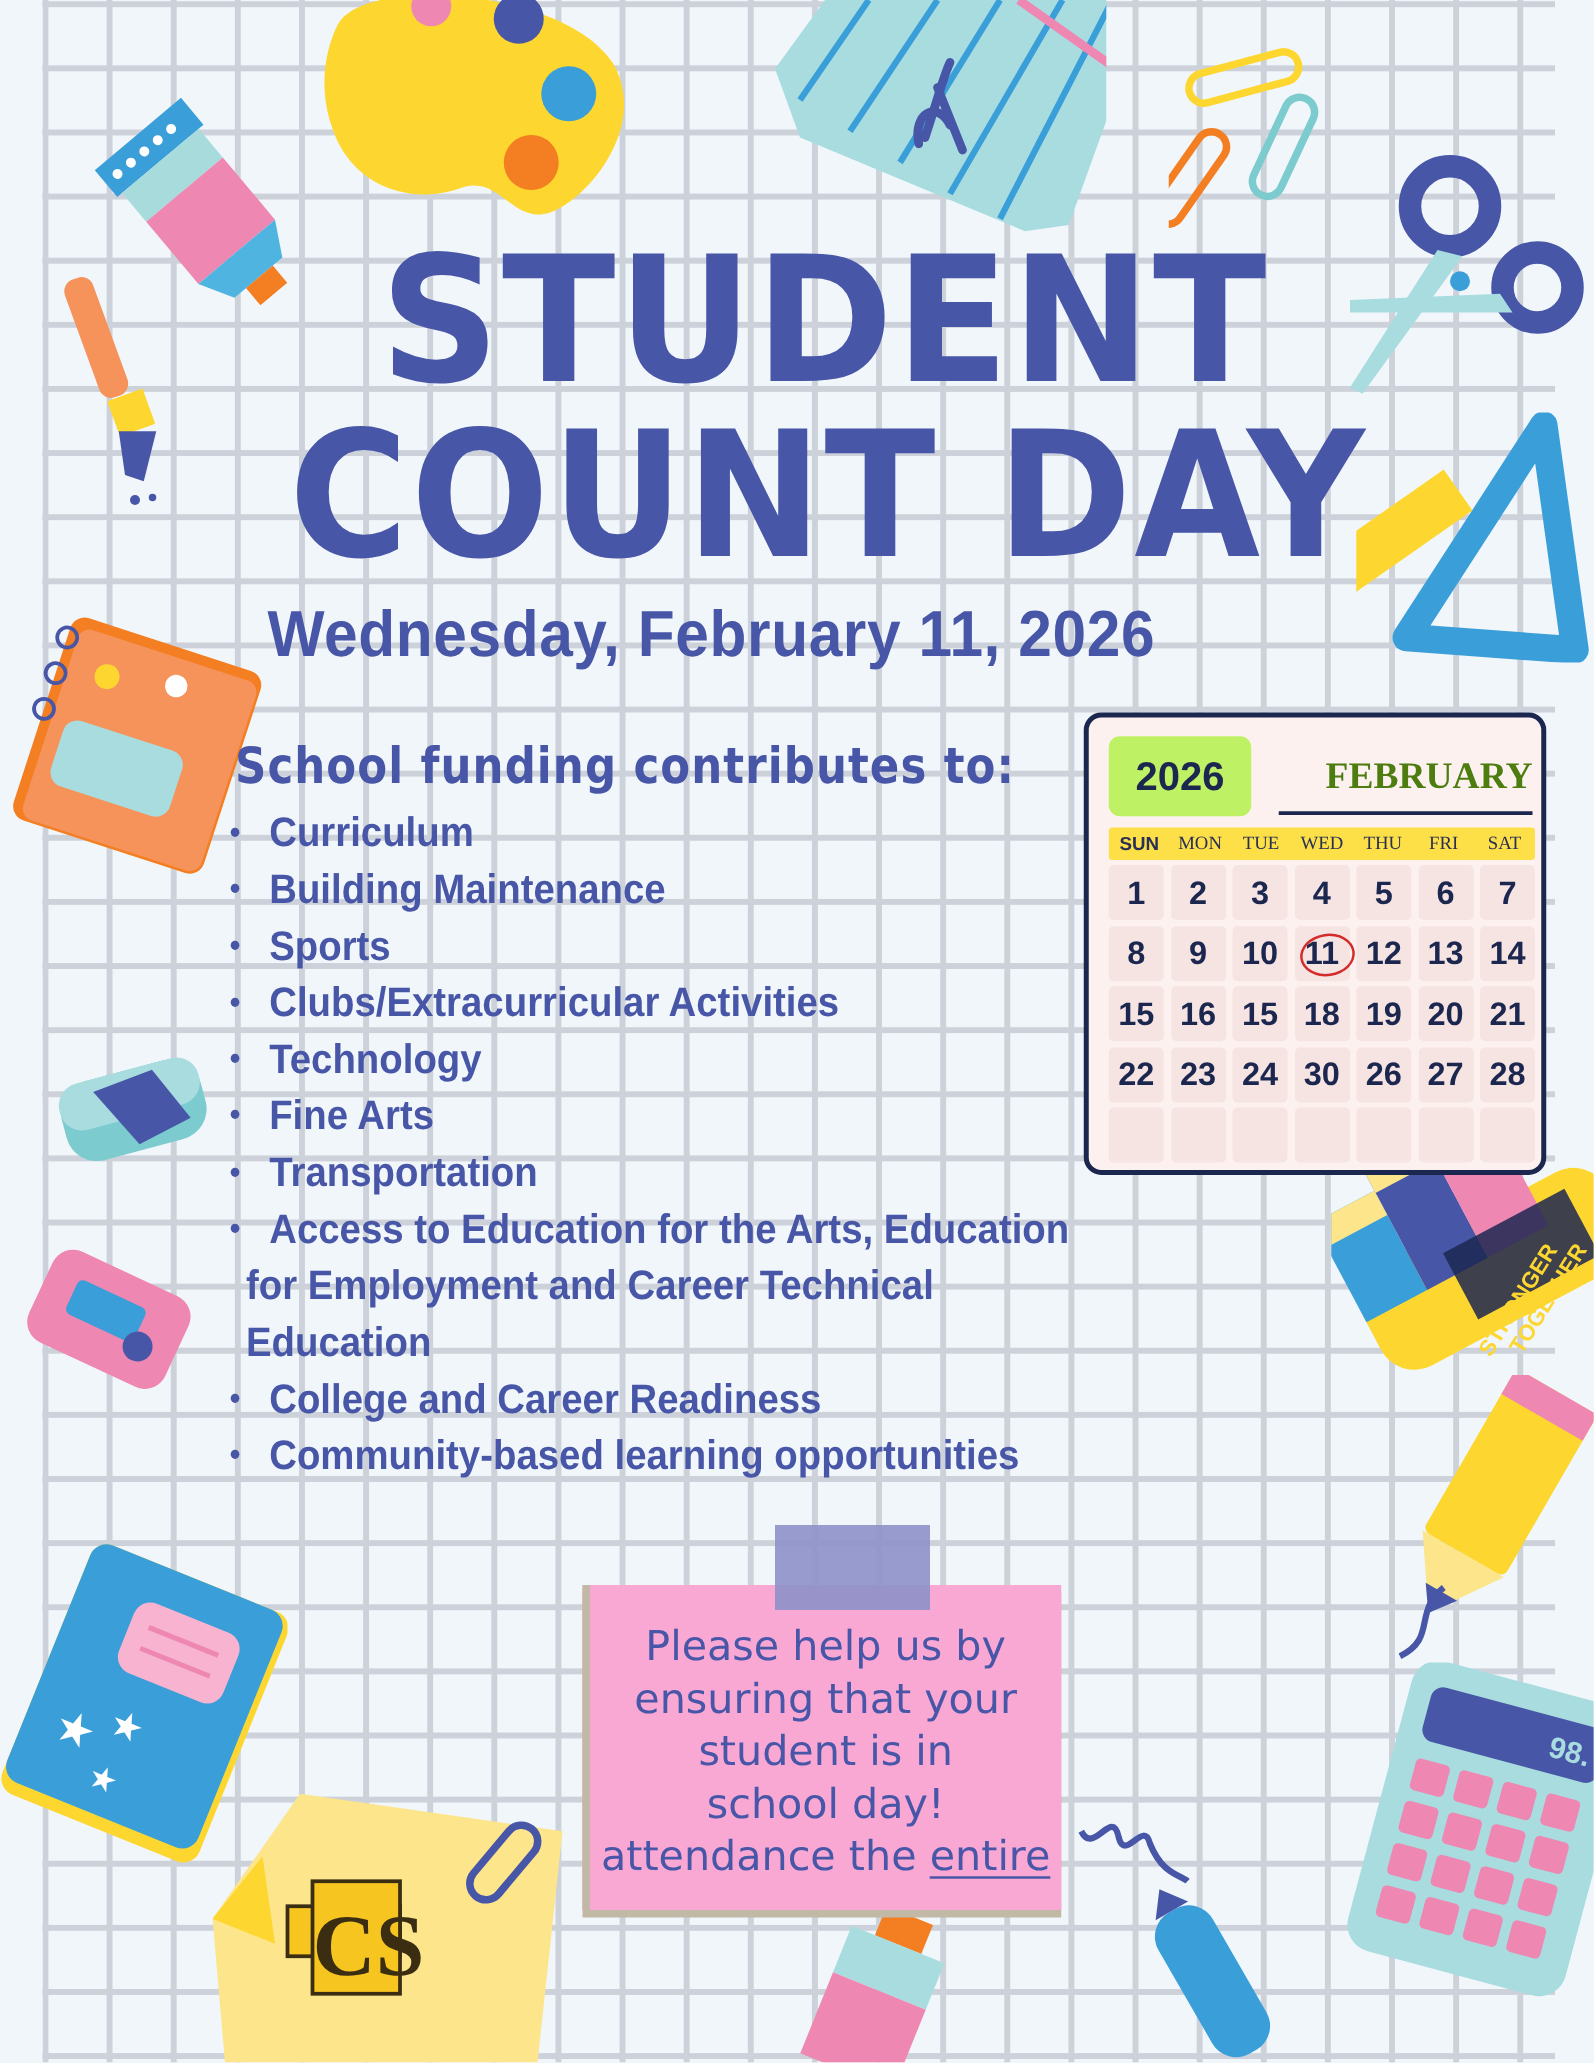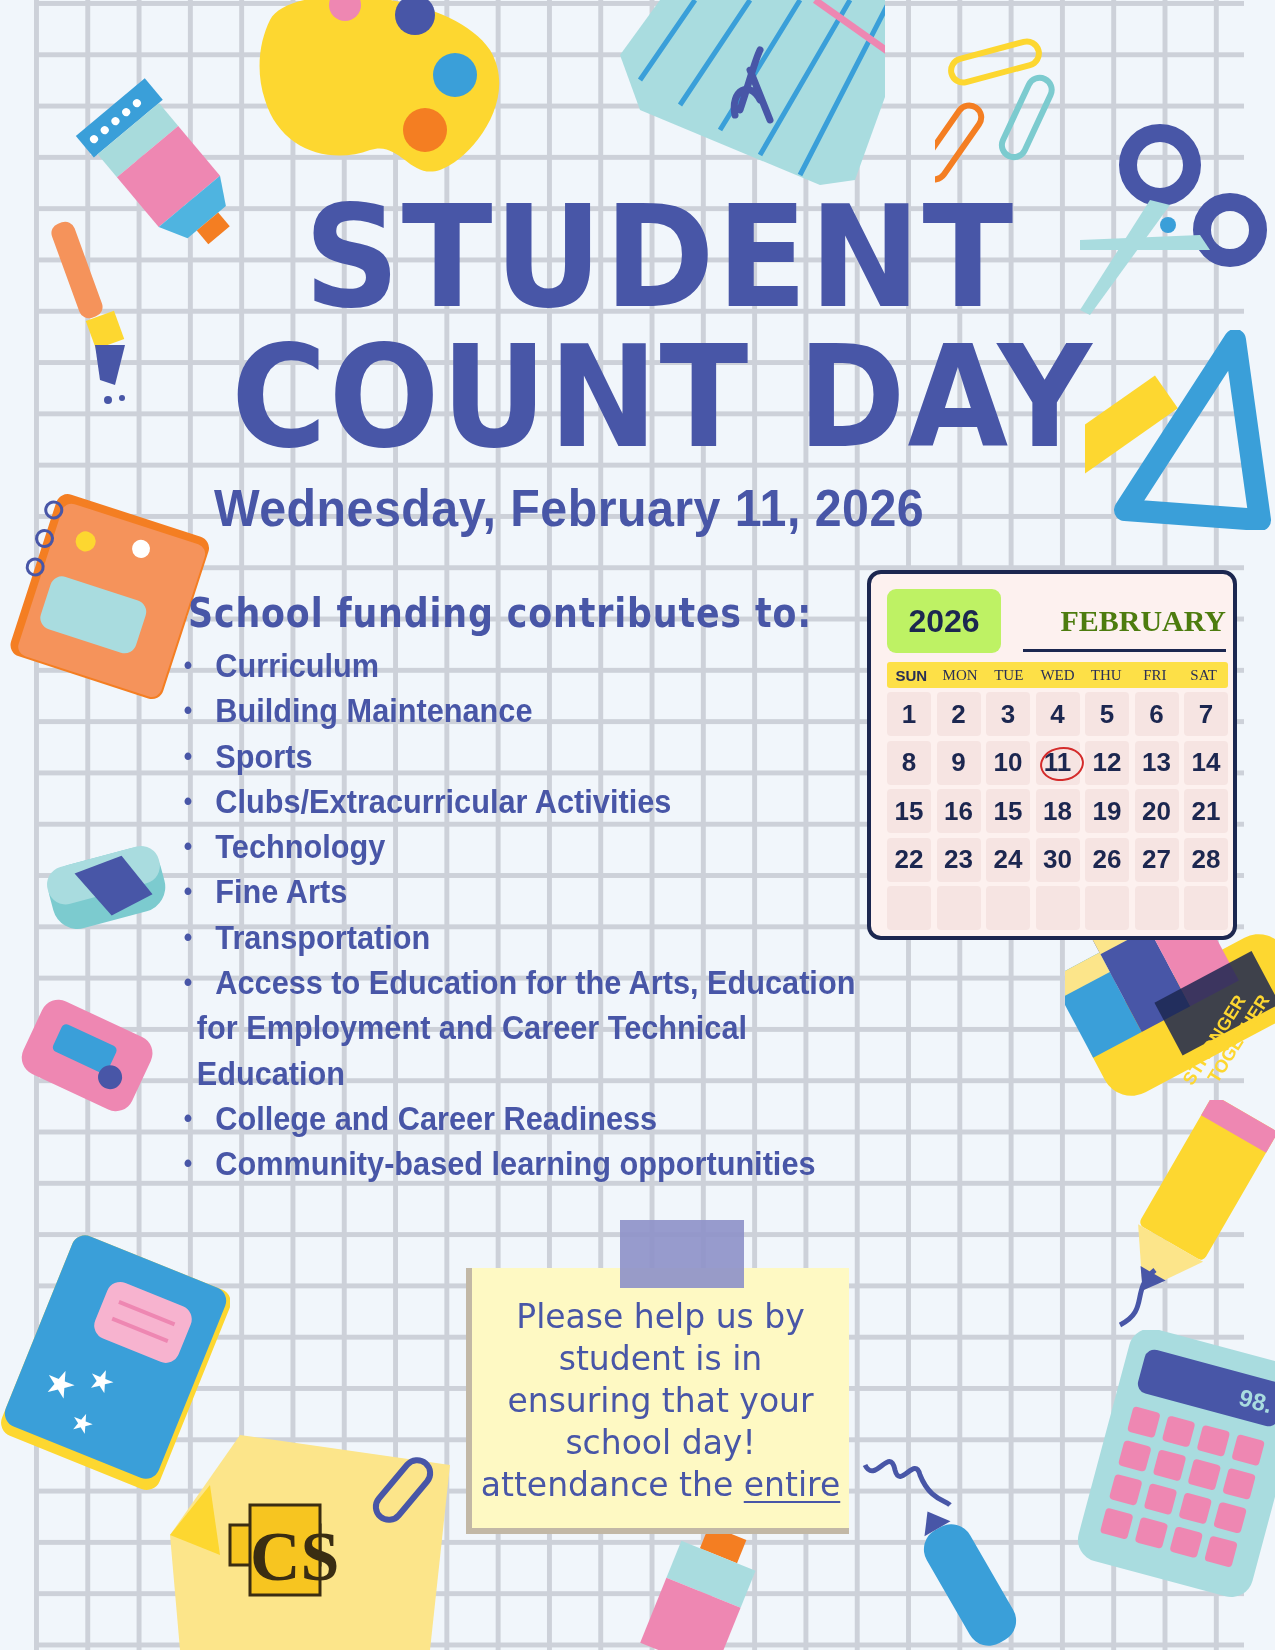--- a/index.html
+++ b/index.html
@@ -76,21 +76,21 @@
   }
   .circle {
     position:absolute; left:4px; top:6px; width:40px; height:30px; border:2px solid #d42b2b;
     border-radius:50%; transform:rotate(-8deg);
   }
 
   
   .tape { position:absolute; left:620px; top:1220px; width:124px; height:68px; background:#8f93c9; opacity:0.92; }
   .note {
     position:absolute; left:466px; top:1268px; width:383px; height:260px;
-    background:#fef9c3; border-left:6px solid #c2b8a6; box-sizing:border-box;
+    background:#f9a8d4; border-left:6px solid #c2b8a6; box-sizing:border-box;
     box-shadow:0 6px 0 #c2b8a6;
   }
   .note-text {
     position:absolute; left:0; top:28px; width:100%; text-align:center;
     color:#4856a7; font-size:33px; line-height:42px; font-family:"DejaVu Sans", sans-serif;
   }
   .note-text u { text-decoration:underline; text-decoration-thickness:2px; text-underline-offset:5px; }
 </style>
 </head>
 <body>
@@ -336,19 +336,19 @@
     <div class="cal-cell"></div>
     <div class="cal-cell"></div>
     <div class="cal-cell"></div>
     <div class="cal-cell"></div>
   </div>
 </div>
 
 <div class="note">
   <div class="note-text">
     <div>Please help us by</div>
+    <div>ensuring that your</div>
     <div>student is in</div>
-    <div>ensuring that your</div>
     <div>school day!</div>
     <div><span>attendance the </span><u>entire</u></div>
   </div>
 </div>
 <div class="tape"></div>
 
 </body></html>

